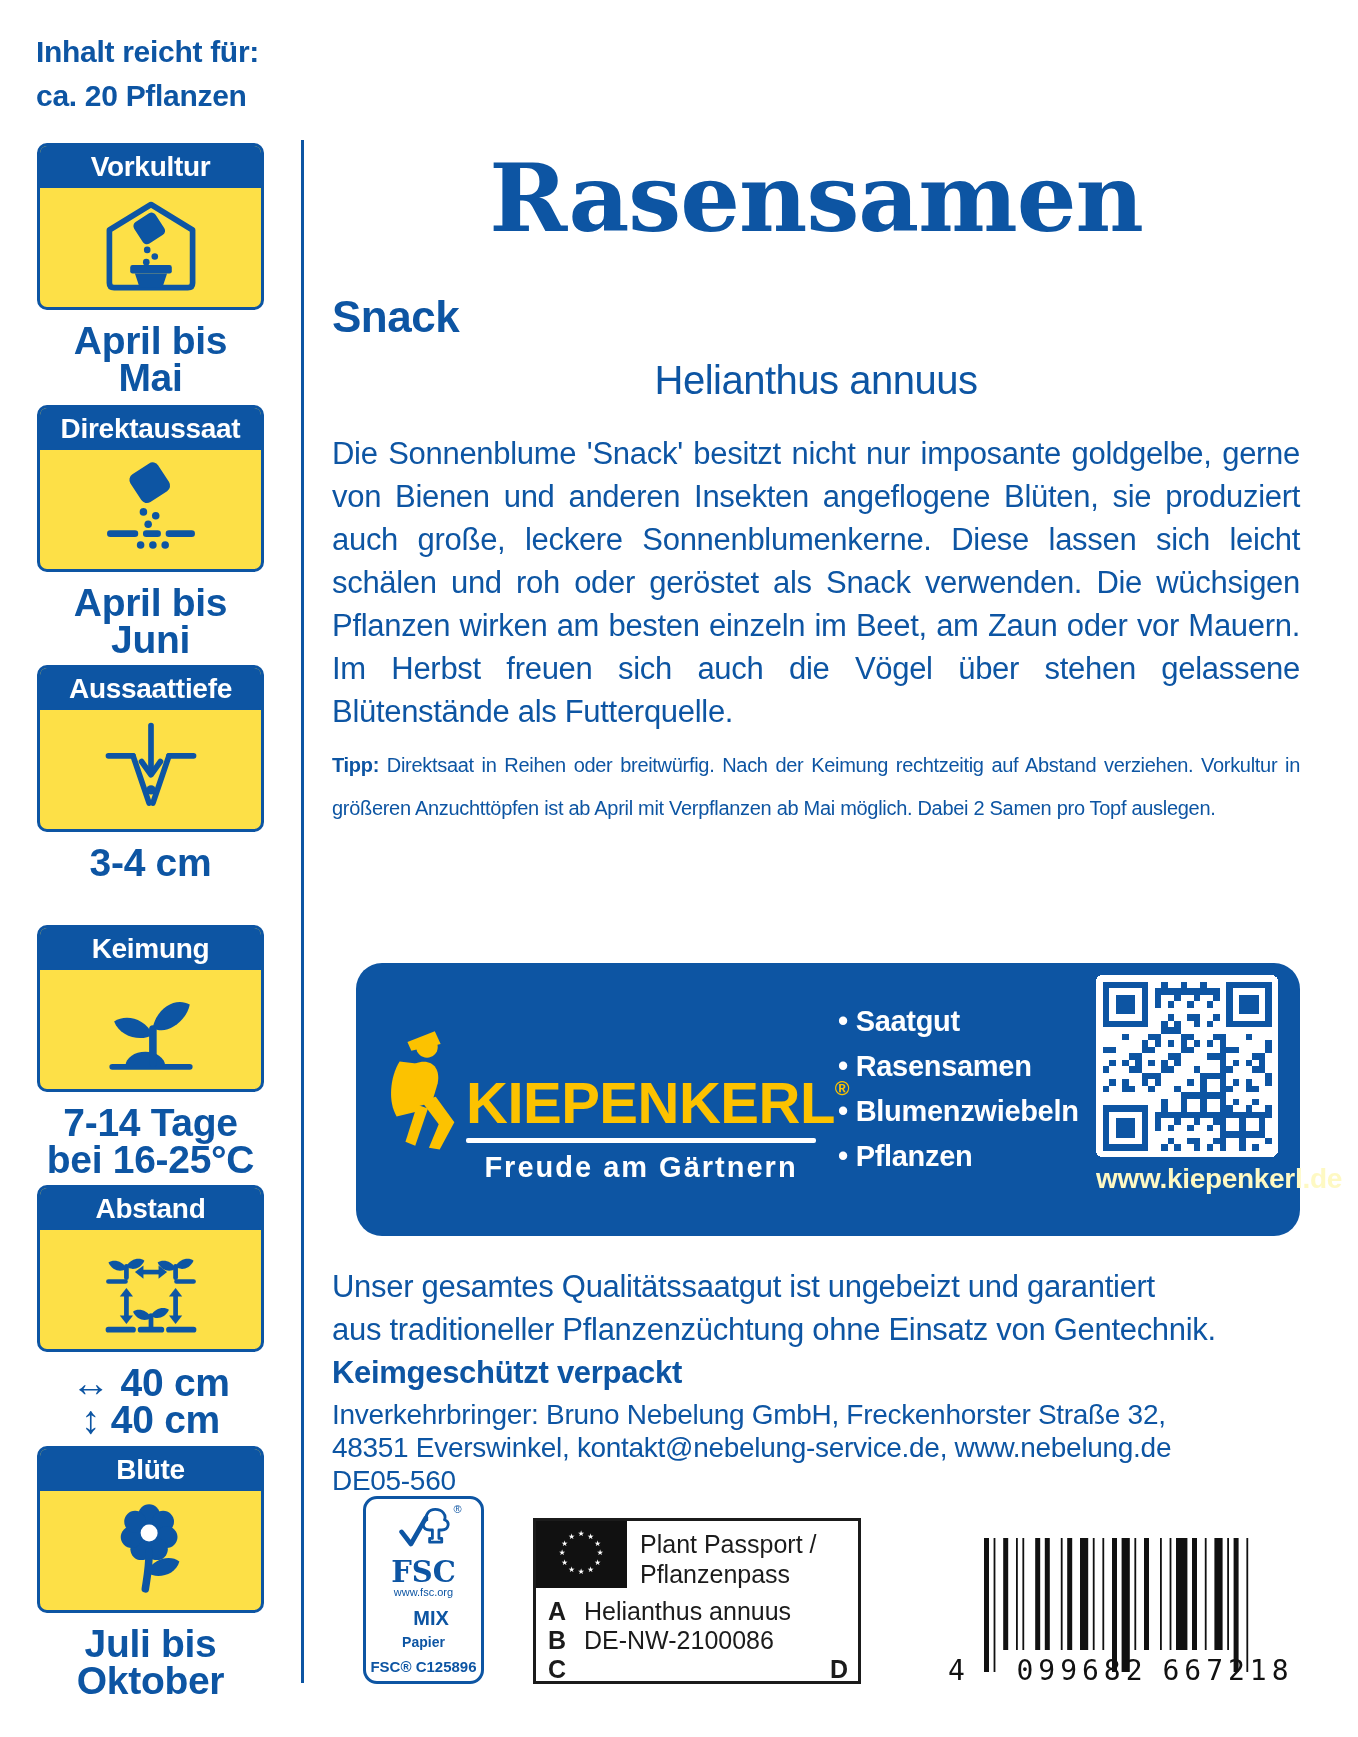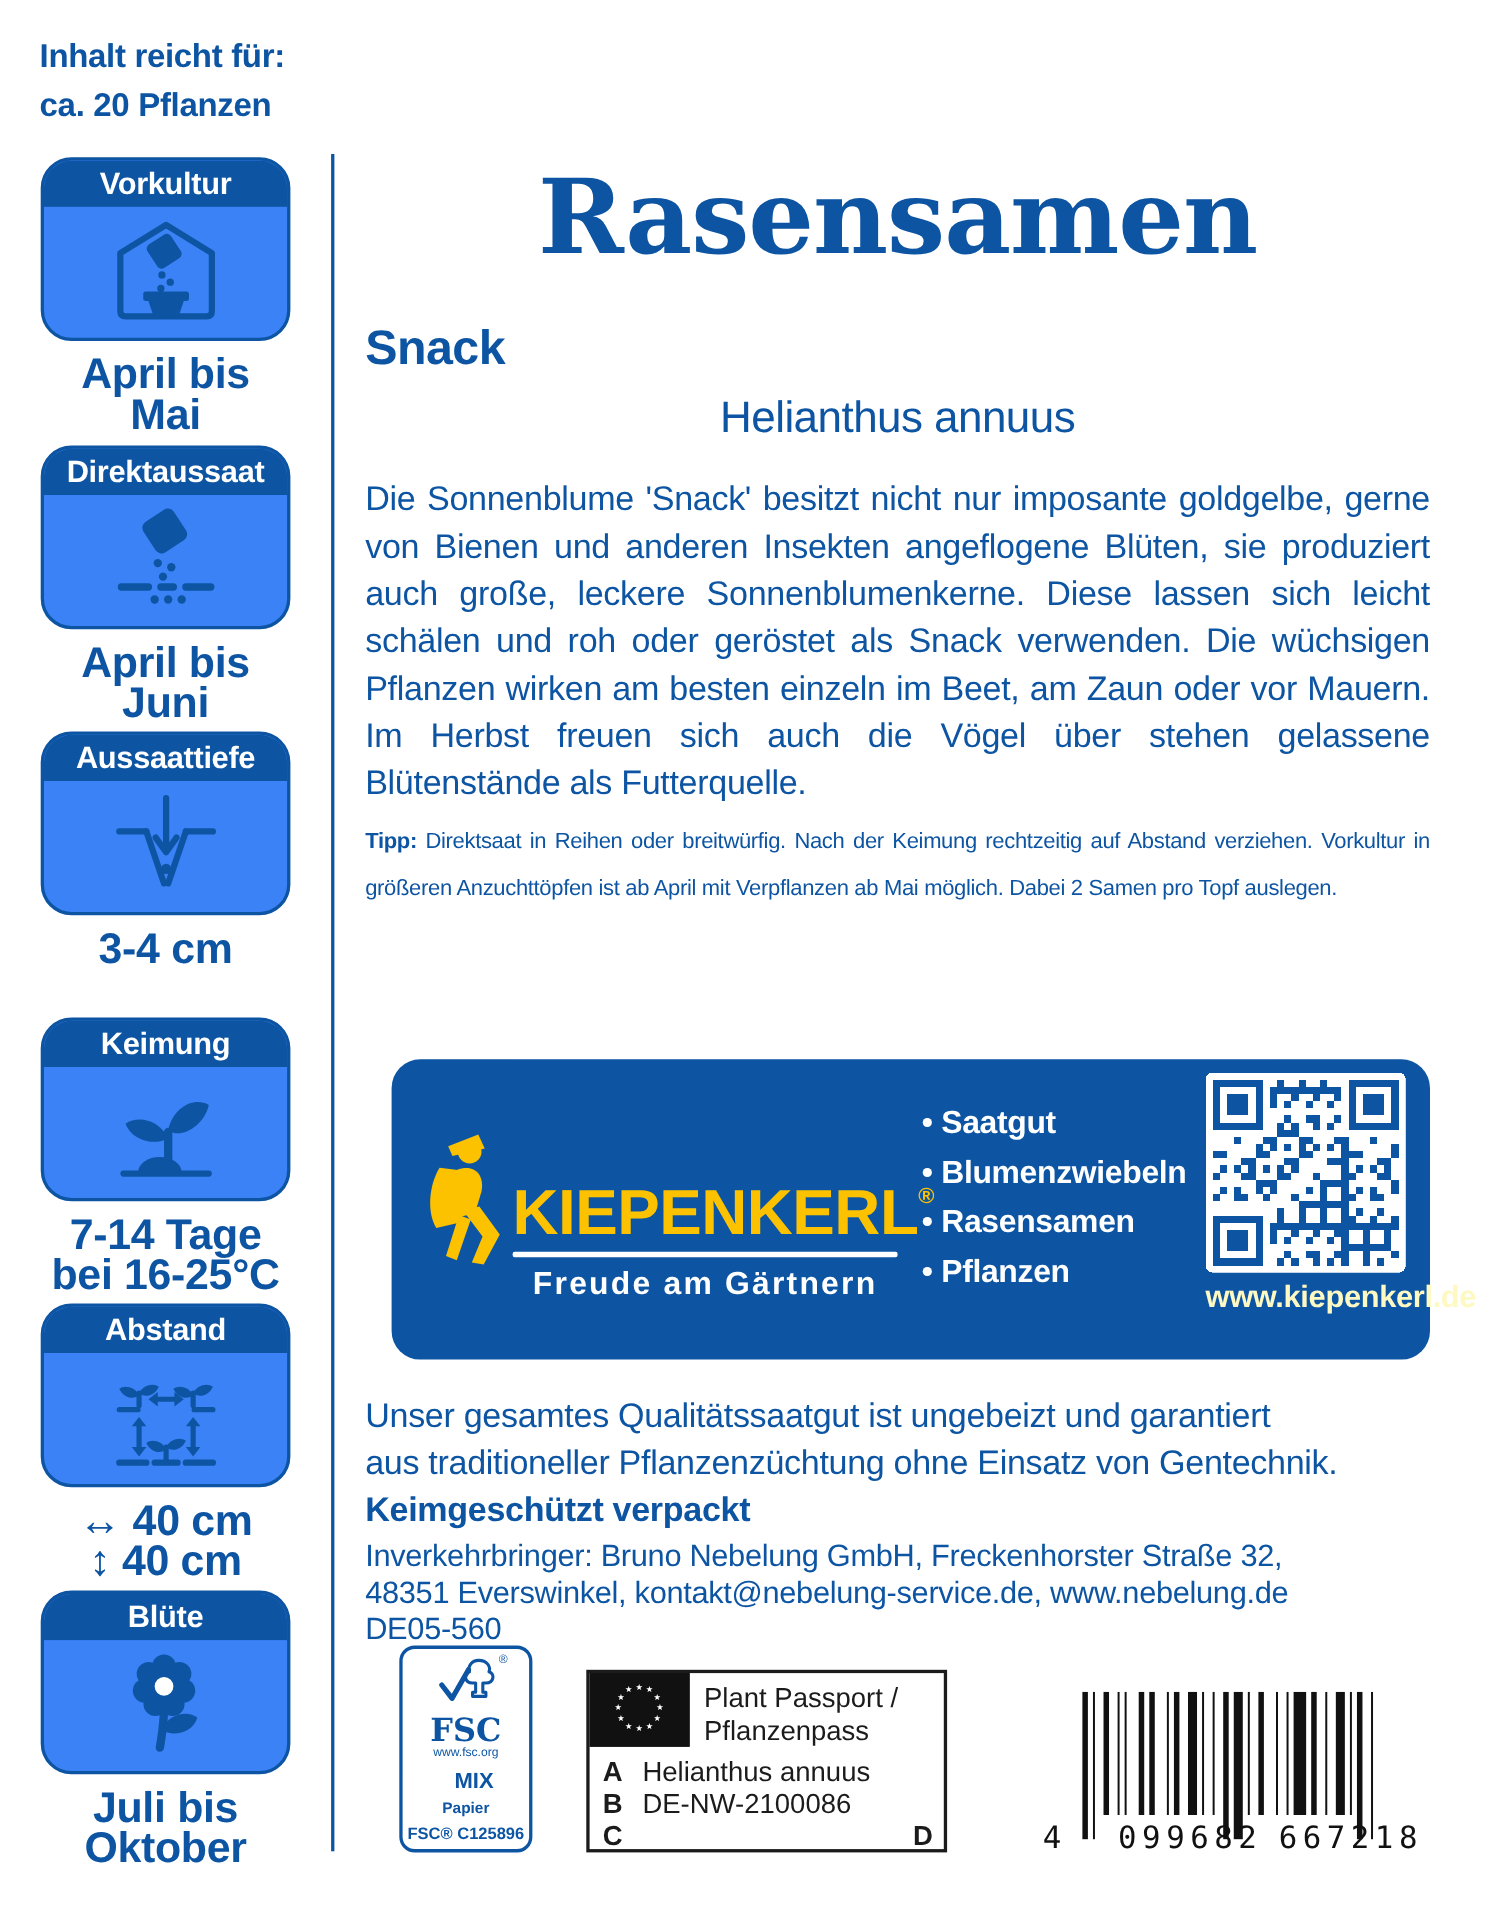--- a/index.html
+++ b/index.html
@@ -20,22 +20,22 @@
     position:absolute;left:36px;top:30px;width:260px;
     font-size:30px;line-height:44px;font-weight:700;letter-spacing:-.3px;
   }
   .divider{
     position:absolute;left:301px;top:140px;width:3px;height:1543px;
     background:var(--blue);
   }
   .card-group{position:absolute;left:37px;width:227px;text-align:center;}
   .g1{top:143px}.g2{top:405px}.g3{top:665px}.g4{top:925px}.g5{top:1185px}.g6{top:1446px}
   .card{
-    border:3px solid var(--blue);border-radius:28px;overflow:hidden;
-    height:167px;background:#3b82f6;
+    border:3px solid var(--blue);border-radius:10px;overflow:hidden;
+    height:167px;background:#fde047;
   }
   .card-header{
     background:var(--blue);color:#fff;font-weight:700;font-size:28px;
     line-height:42px;height:42px;letter-spacing:-.3px;
   }
   .card-body{height:119px;display:flex;align-items:center;justify-content:center;}
   .card-body svg{color:var(--blue);}
   .card-caption{
     margin-top:12px;font-size:39px;line-height:37px;font-weight:700;letter-spacing:-.3px;
   }
@@ -290,22 +290,22 @@
     <path d="M40 78 L58 102 L48 126 L59 128 L74 100 L55 74 Z"></path>
     <path d="M36 82 L24 120 L34 124 L47 86 Z"></path>
   </svg>
   <div class="brand-block">
     <div class="brand-name"><span>KIEPENKERL</span><sup>®</sup></div>
     <div class="brand-rule"></div>
     <div class="brand-slogan">Freude am Gärtnern</div>
   </div>
   <ul class="banner-bullets">
     <li>Saatgut</li>
+    <li>Rasensamen</li>
     <li>Blumenzwiebeln</li>
-    <li>Rasensamen</li>
     <li>Pflanzen</li>
   </ul>
   <div class="qr-wrap">
     <svg viewBox="0 0 28 28" shape-rendering="crispEdges">
       <rect x="0" y="0" width="28" height="28" rx="1" fill="#ffffff"></rect>
       <g fill="#0d55a3">
         <rect x="1" y="1" width="7" height="7"></rect>
           <rect x="20" y="1" width="7" height="7"></rect>
           <rect x="1" y="20" width="7" height="7"></rect>
       </g>

